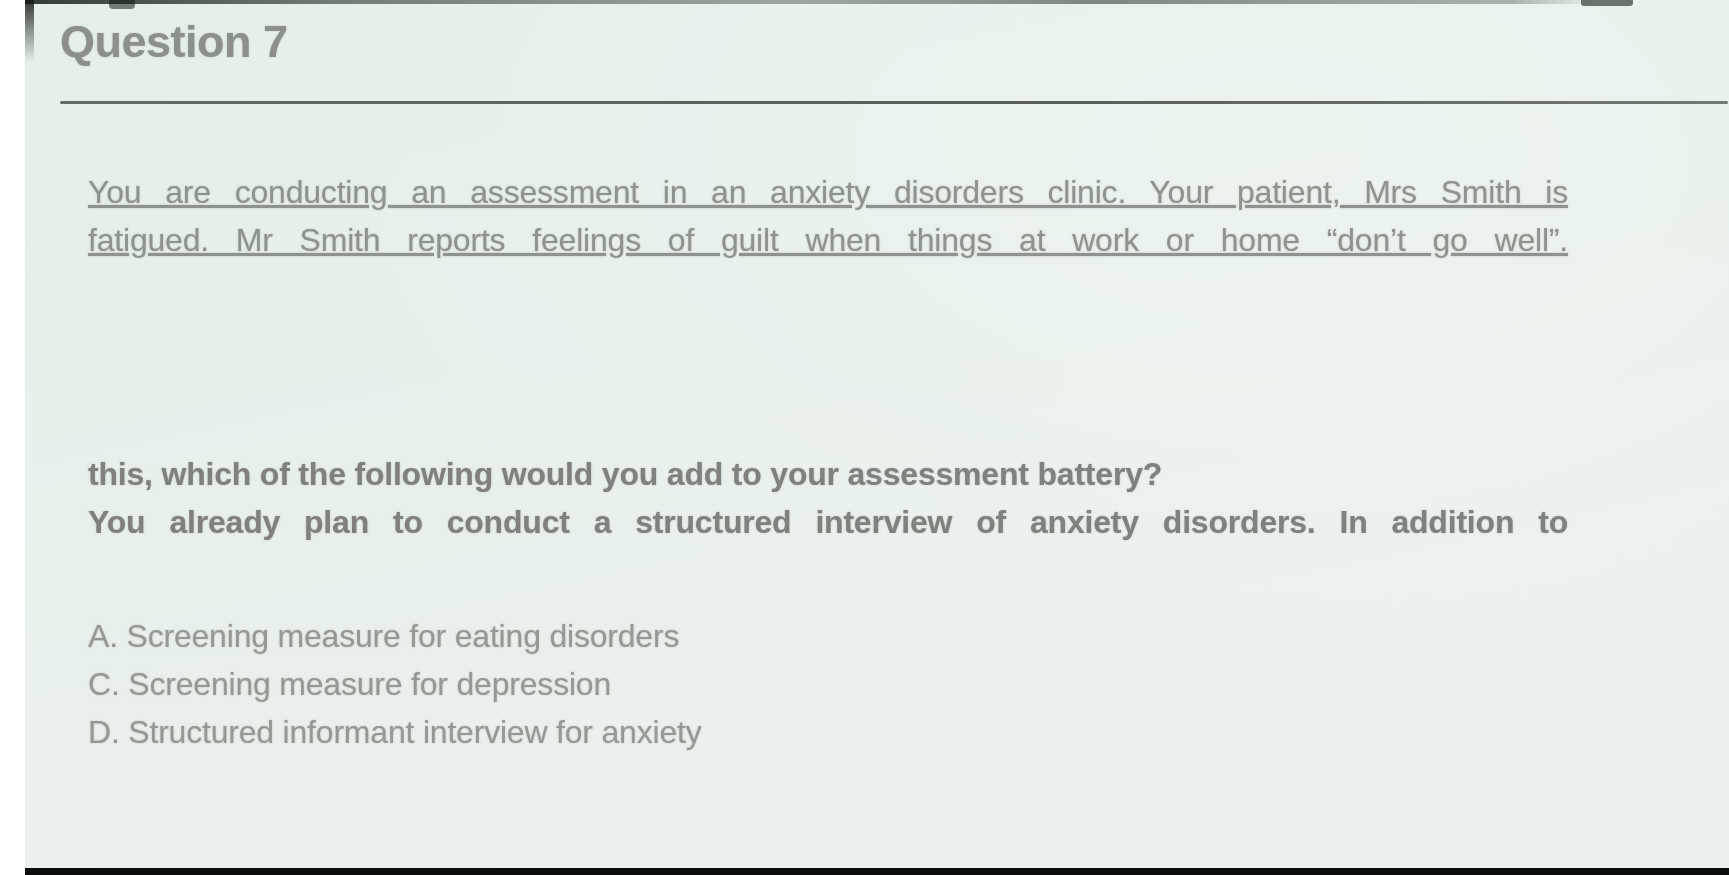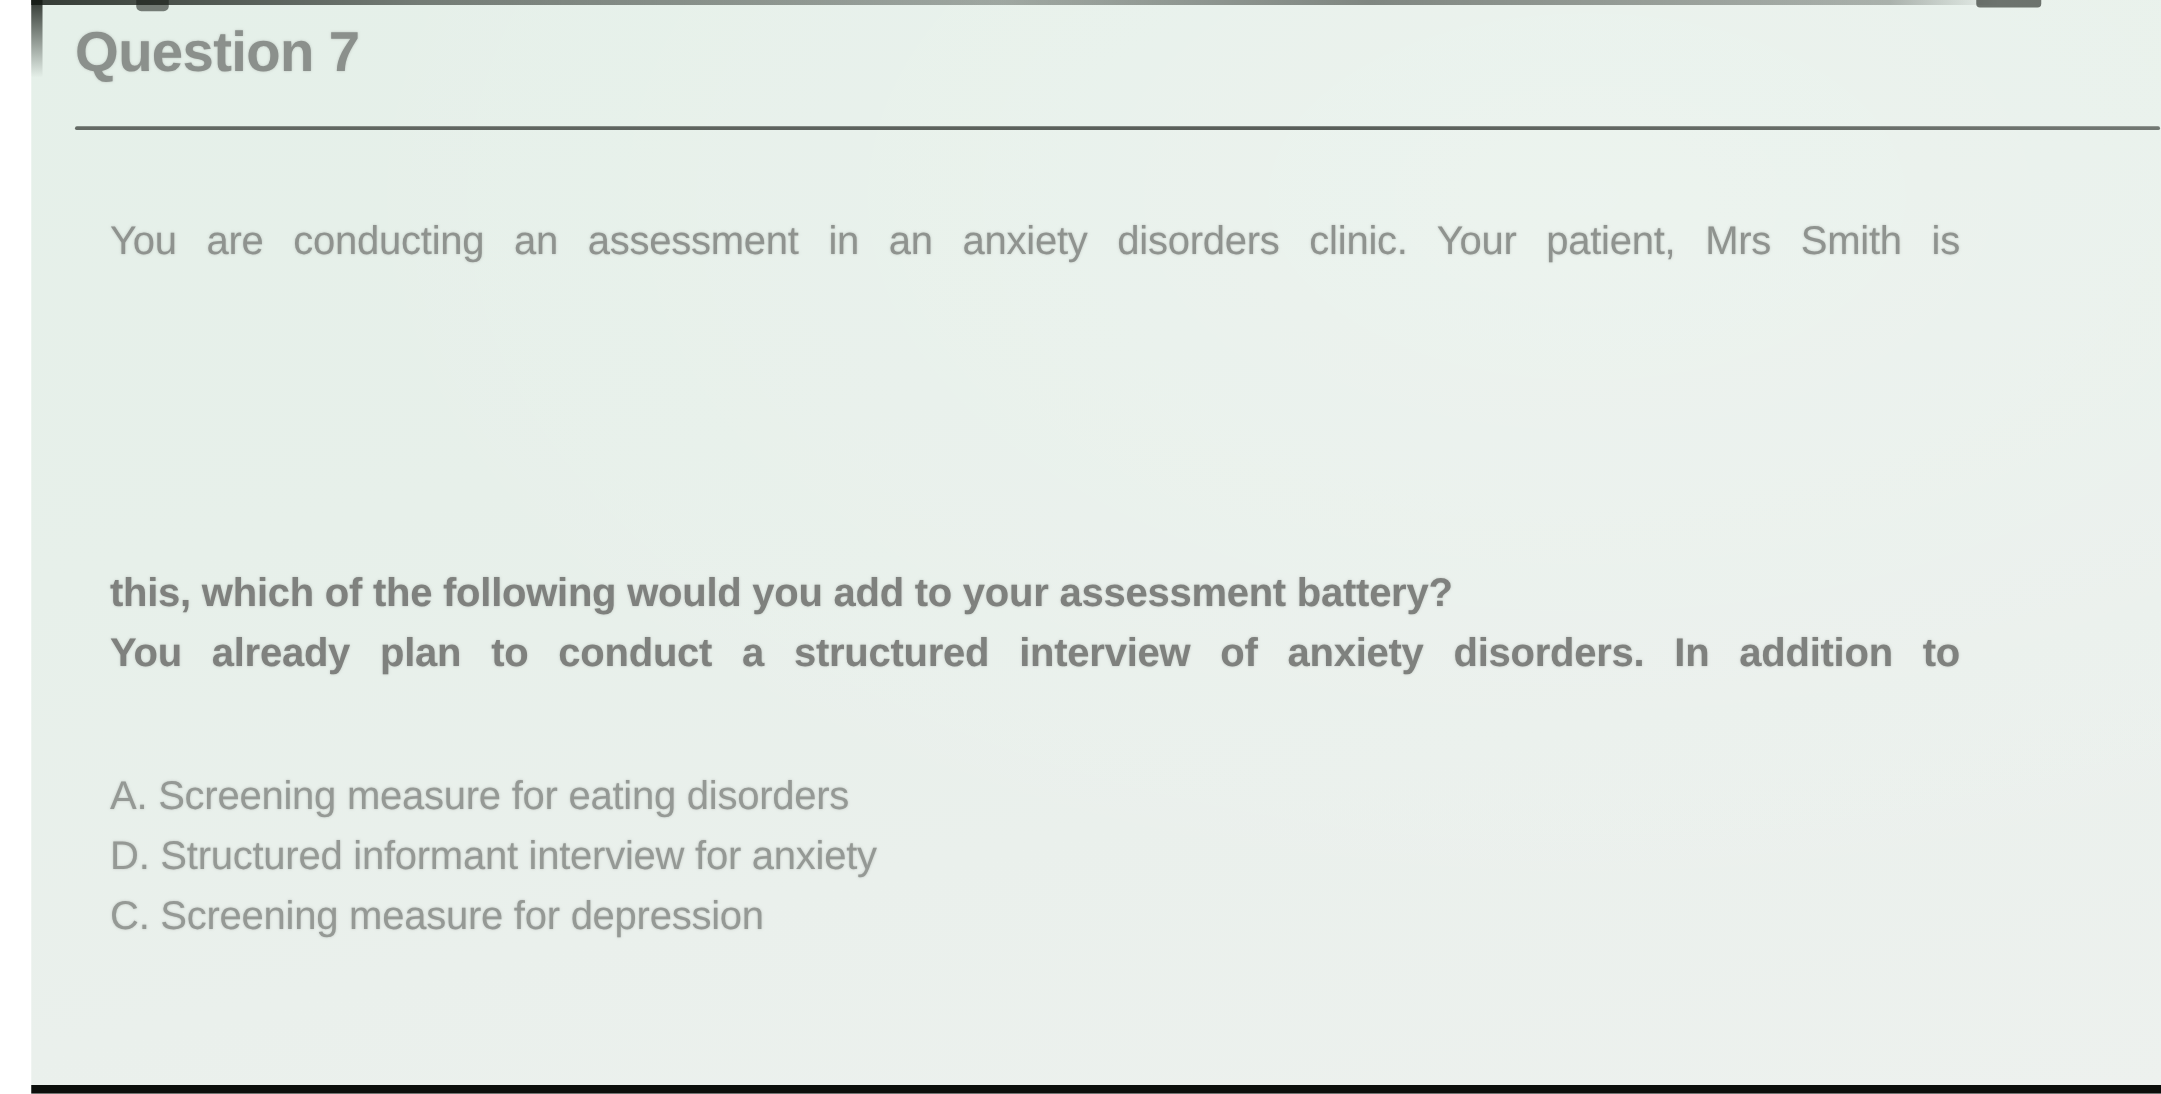--- a/index.html
+++ b/index.html
@@ -50,21 +50,21 @@
     line-height: 48px;
     font-size: 32px;
     letter-spacing: -0.2px;
     white-space: nowrap;
   }
   .line.just {
     white-space: normal;
     text-align: justify;
     text-align-last: justify;
   }
-  .vignette { top: 168px; color: #8f938f; }
+  .vignette { top: 168px; color: #8f938f; text-decoration: underline; }
   .question { top: 450px; color: #7f817e; font-weight: bold; }
   .options  { top: 612px; color: #959995; }
 
   
   .edge-top {
     position: absolute;
     left: 0; top: 0;
     width: 100%;
     height: 4px;
     background: linear-gradient(90deg,
@@ -103,31 +103,32 @@
 </head>
 <body>
 
 <div class="slide">
 
   <div class="page-title soft">Question 7</div>
   <div class="title-rule"></div>
 
   <div class="textcol vignette">
     <div class="line just soft">You are conducting an assessment in an anxiety disorders clinic. Your patient, Mrs Smith is</div>
+    <div class="line just soft">fatigued. Mr Smith reports feelings of guilt when things at work or home “don’t go well”.</div>
   </div>
 
   <div class="textcol question">
     <div class="line soft">this, which of the following would you add to your assessment battery?</div>
     <div class="line just soft">You already plan to conduct a structured interview of anxiety disorders. In addition to</div>
   </div>
 
   <div class="textcol options">
     <div class="line soft">A. Screening measure for eating disorders</div>
+    <div class="line soft">C. Screening measure for depression</div>
     <div class="line soft">D. Structured informant interview for anxiety</div>
-    <div class="line soft">C. Screening measure for depression</div>
   </div>
 
   <div class="edge-top"></div>
   <div class="edge-top-notch"></div>
   <div class="edge-left"></div>
   <div class="edge-top-right-dash"></div>
   <div class="edge-bottom"></div>
 
 </div>
 

